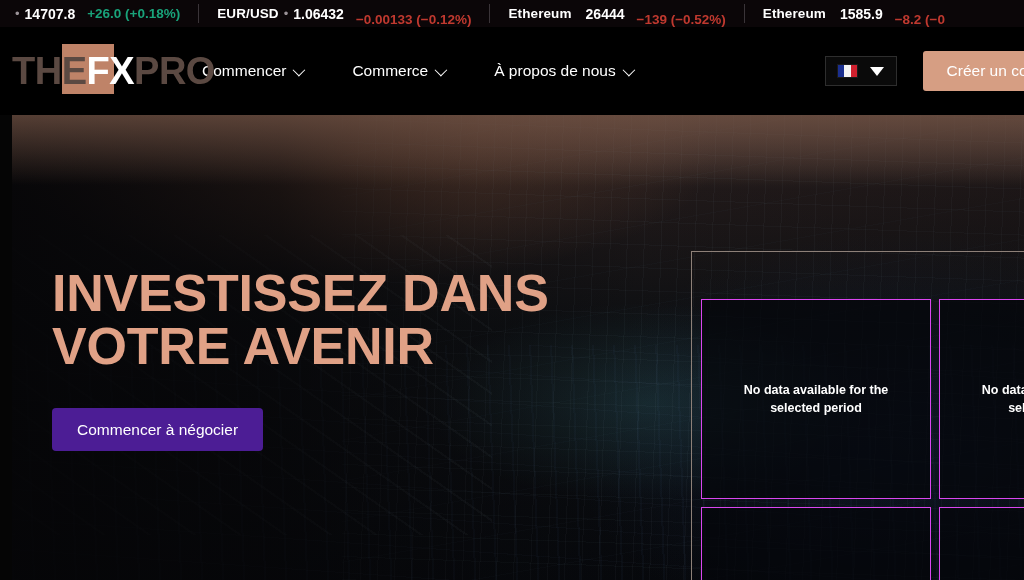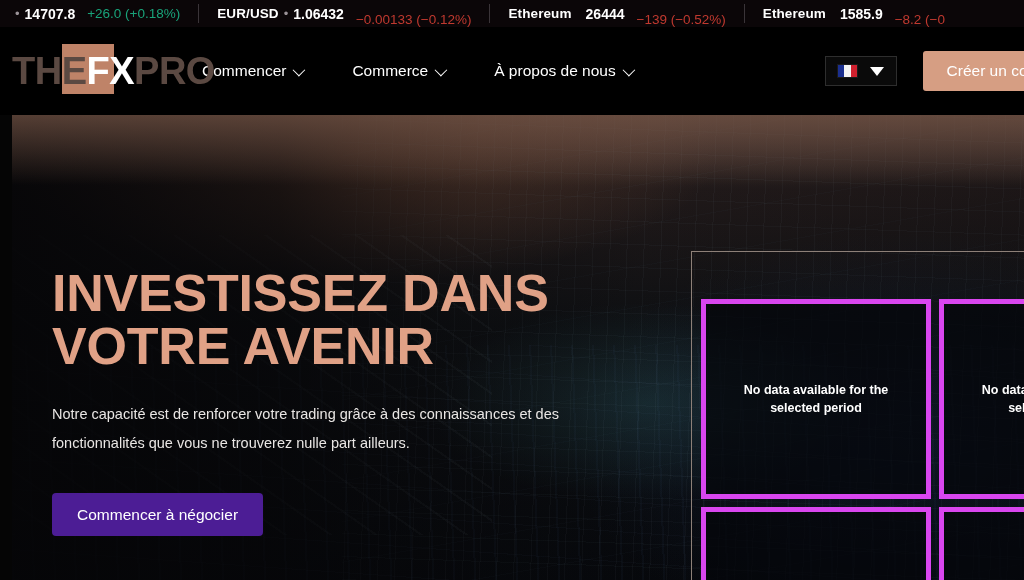--- a/index.html
+++ b/index.html
@@ -17,21 +17,21 @@
     background:#0b0608;
     display:flex; align-items:center;
     white-space:nowrap;
     z-index:40;
   }
   .tick { display:flex; align-items:center; height:27px; padding:0 0 0 0; }
   .tick-sep { width:1px; height:19px; background:#3a3438; margin:0 18px; flex:0 0 auto; }
   .tick-label { color:#ffffff; font-size:13.5px; font-weight:bold; letter-spacing:.1px;text-align:center; }
   .tick-dot { color:#9b9398; font-size:13px; margin:0 5px 0 5px; line-height:1; }
   .tick-price { color:#ffffff; font-size:14px; font-weight:bold; margin-right:12px; }
-  .tick-chg { font-size:13.5px; font-weight:400; }
+  .tick-chg { font-size:13.5px; font-weight:700; }
   .up { color:#19a37a; }
   .down { color:#c0392f;margin-top:11px; }
   #tk-lead { padding-left:10px; }
 
   
   #navbar {
     position:absolute; top:27px; left:0; width:1024px; height:88px;
     background:#000000;
     display:flex; align-items:center;
     z-index:35;
@@ -143,21 +143,21 @@
     position:absolute; left:679px; top:136px; width:400px; height:470px;
     border:1px solid #8d8078; border-right:none; border-bottom:none;
     padding:47px 0 0 9px;
     z-index:12;
   }
   #panel-grid {
     display:grid; grid-template-columns:230px 230px; grid-template-rows:200px 200px;
     gap:8px;
   }
   .panel {
-    position:relative; border:5px solid #d946ef;
+    position:relative; border:1px solid #d946ef;
     background:rgba(4,6,10,.72);
     display:flex; align-items:center; justify-content:center;
     padding:0 16px;
   }
   .panel-msg {
     color:#ffffff; font-size:12.5px; font-weight:bold; text-align:center;
     line-height:1.45; max-width:192px;
   }
 </style>
 </head>
@@ -245,21 +245,20 @@
       <div class="racks"></div>
       <div class="racks2"></div>
       <div class="beams"></div>
       <div class="vign"></div>
       <div class="topglow"></div>
     </div>
 
     <div id="hero-copy">
       <h1 id="hero-title">INVESTISSEZ DANS
 VOTRE AVENIR</h1>
-      <p id="hero-sub">Notre capacité est de renforcer votre trading grâce à des connaissances et des fonctionnalités que vous ne trouverez nulle part ailleurs.</p>
       <div id="cta-hero">Commencer à négocier</div>
     </div>
 
     <div id="panel-wrap">
       <div id="panel-grid">
 
         <div class="panel">
           <div class="panel-msg">No data available for the selected period</div>
         </div>
 

